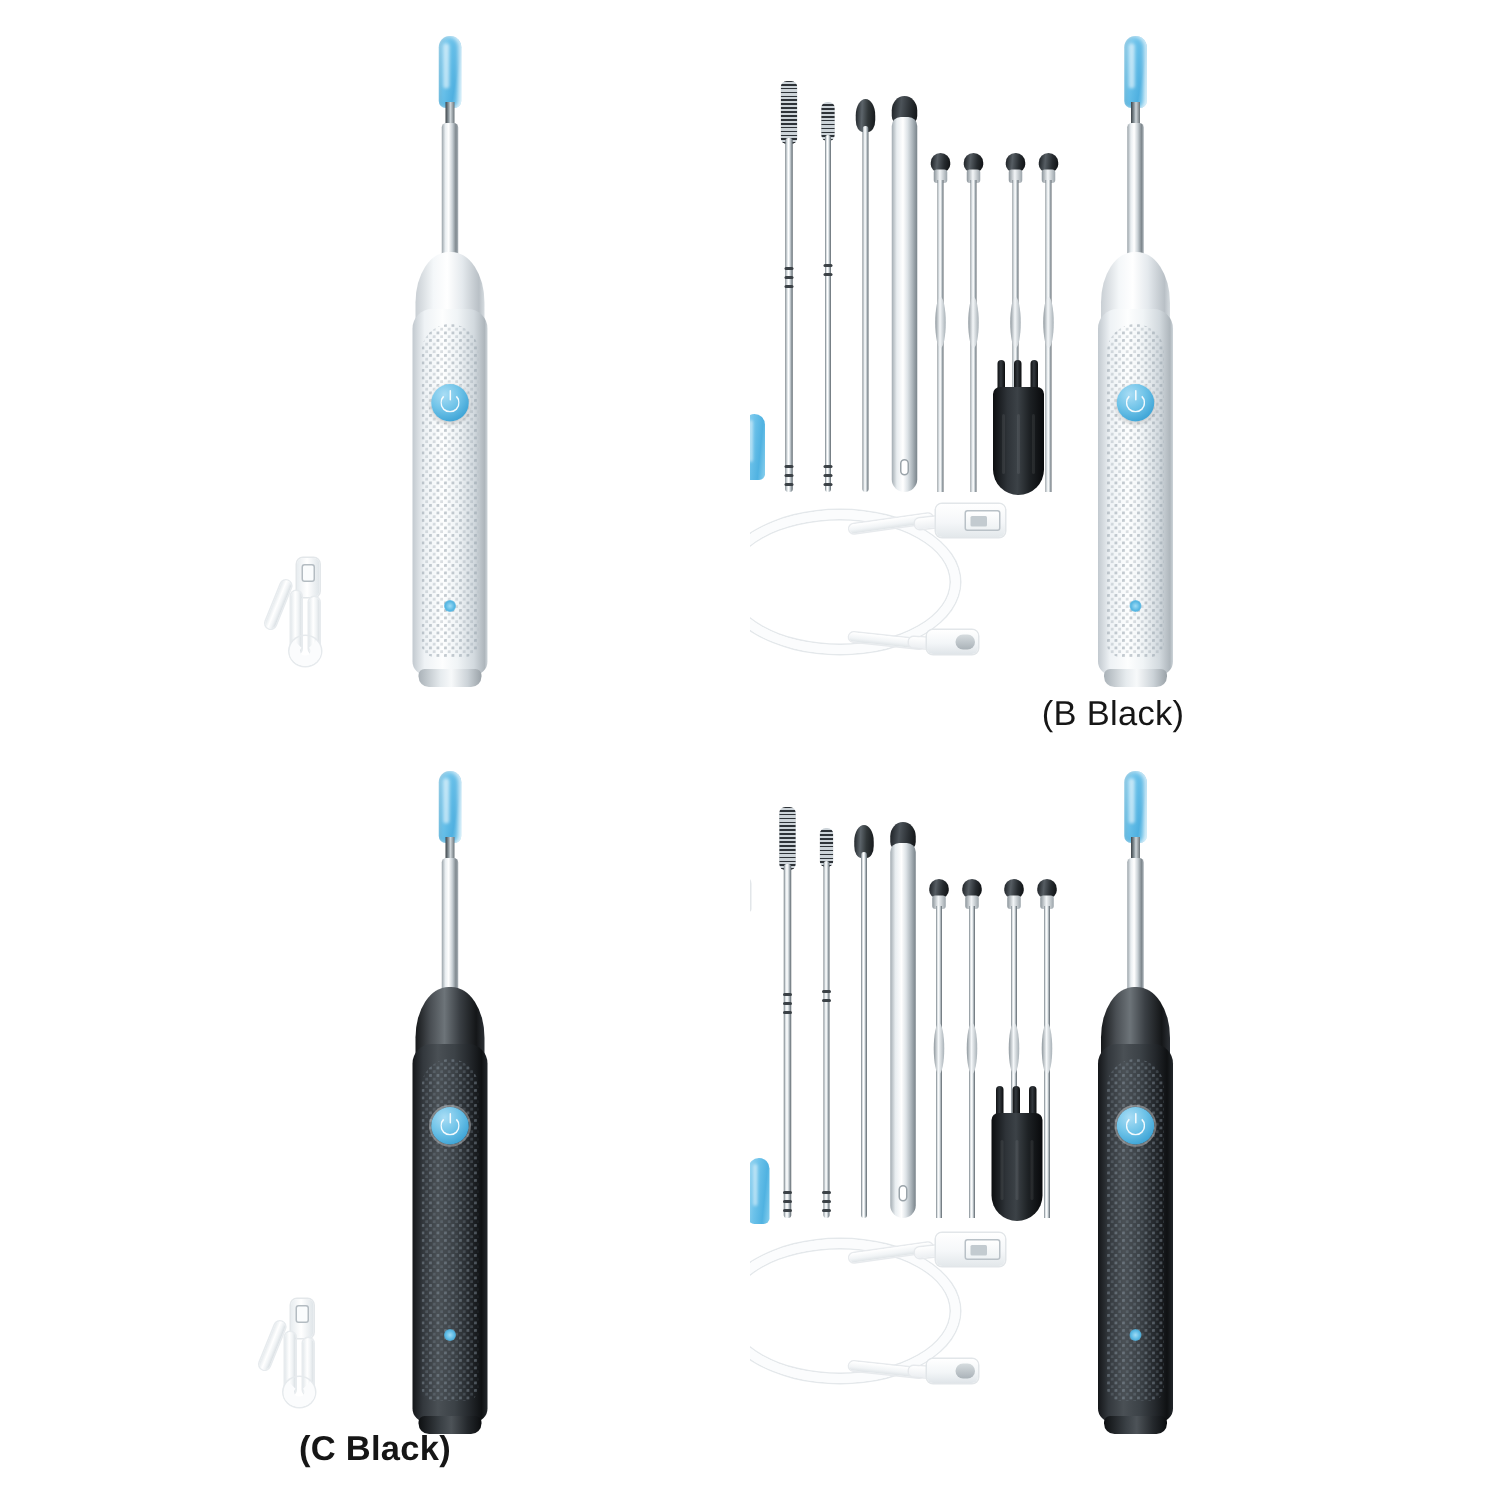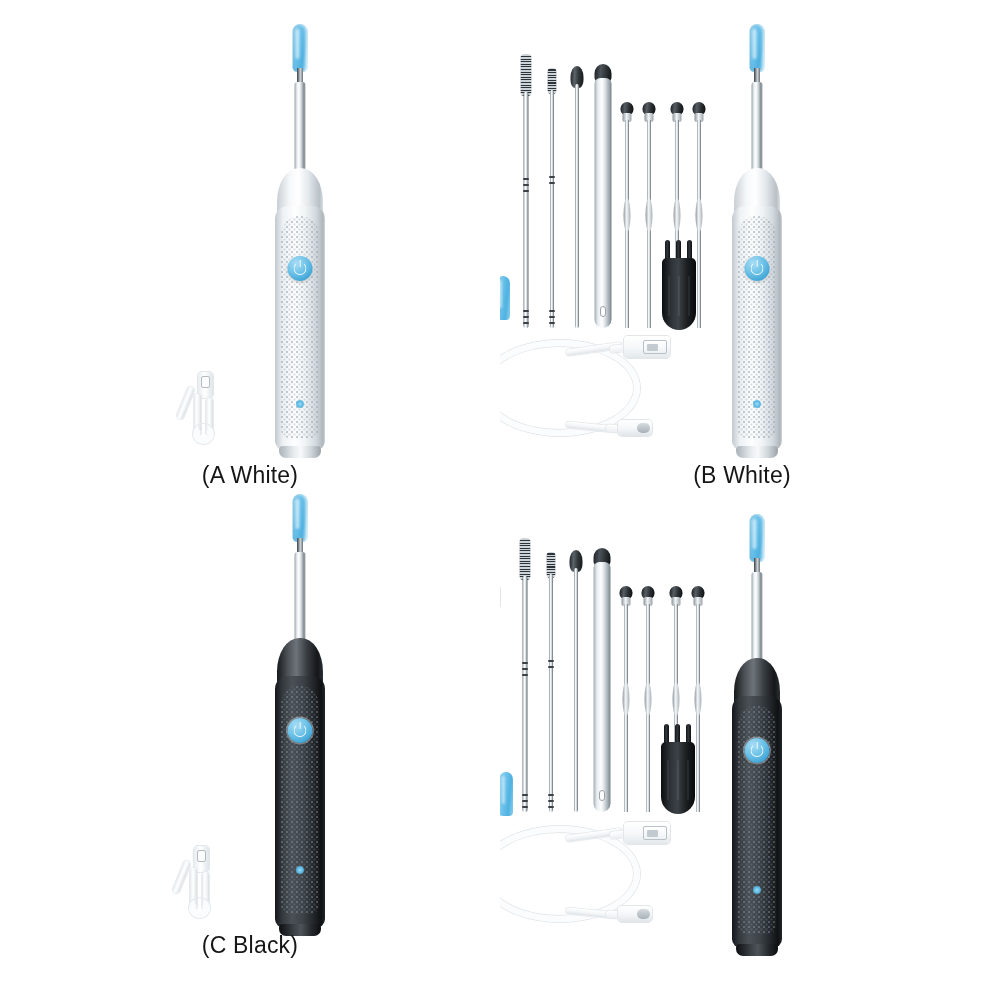--- a/index.html
+++ b/index.html
@@ -4,21 +4,21 @@
 <style>
   html,body{margin:0;padding:0;background:#ffffff;}
   body{
     width:1000px;height:1000px;position:relative;overflow:hidden;
     font-family:"Liberation Sans","DejaVu Sans",sans-serif;
     background:#ffffff;
   }
   .quad{position:absolute;width:500px;height:500px;overflow:hidden;}
   .q-a{left:0;top:0;}
   .q-b{left:500px;top:0;}
-  .q-c{left:0;top:480px;}
+  .q-c{left:0;top:500px;font-weight:bold;}
   .q-d{left:500px;top:500px;}
 
   .caption{
     position:absolute;left:0;width:100%;text-align:center;
     font-size:23px;color:#161616;letter-spacing:.2px;
     font-family:"Liberation Sans","DejaVu Sans",sans-serif;
   }
 
   
   .device{position:absolute;}
@@ -278,21 +278,20 @@
   <div class="fold" style="left:172px;top:372px;width:62px;height:72px;">
     <div class="fold-plug" style="left:26px;top:0;">
       <span class="fold-plug-metal"></span>
     </div>
     <div class="fold-strand" style="left:22px;top:22px;height:42px;"></div>
     <div class="fold-strand" style="left:34px;top:26px;height:38px;"></div>
     <div class="fold-bend" style="left:21px;top:52px;width:21px;height:20px;"></div>
     <div class="fold-strand" style="left:10px;top:14px;height:34px;transform:rotate(22deg);"></div>
   </div>
 
-  <div class="caption" style="top:462px;">(A White)</div>
 </div>
 
 <div class="quad q-b">
 
   <div class="stip" style="left:-4px;top:276px;width:14px;height:44px;"></div>
 
   <div class="tool" style="left:15px;top:54px;width:22px;height:274px;">
     <div class="coil" style="top:0;width:11px;height:42px;"></div>
     <div class="rod" style="top:38px;height:236px;"></div>
     <div class="ringmark" style="top:124px;"></div>
@@ -381,21 +380,21 @@
     <div class="dev-shoulder" style="top:144px;width:46px;height:48px;"></div>
     <div class="dev-body" style="top:182px;width:50px;height:244px;"></div>
     <div class="texture" style="top:192px;width:38px;height:222px;"></div>
     <div class="power-btn" style="top:232px;">
       <span class="power-glyph"></span>
     </div>
     <div class="led" style="top:376px;"></div>
     <div class="dev-base" style="top:422px;width:42px;height:12px;"></div>
   </div>
 
-  <div class="caption" style="top:462px;left:-8px;">(B White)</div>
+  <div class="caption" style="top:462px;left:-8px;">(B Black)</div>
 </div>
 
 <div class="quad q-c">
 
   <div class="device black" style="left:255px;top:14px;width:90px;height:430px;">
     <div class="dev-tip" style="top:0;"></div>
     <div class="dev-neck" style="top:44px;height:18px;"></div>
     <div class="dev-shaft" style="top:58px;height:92px;"></div>
     <div class="dev-shoulder" style="top:144px;width:46px;height:48px;"></div>
     <div class="dev-body" style="top:182px;width:50px;height:252px;"></div>

